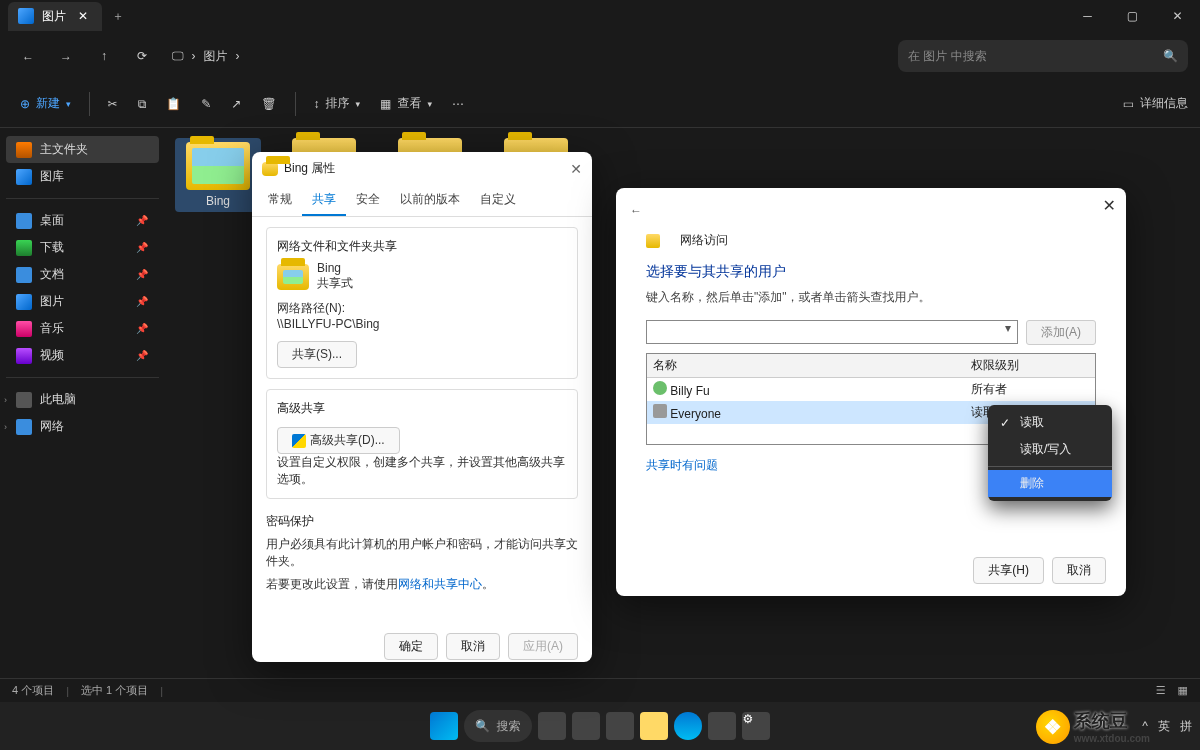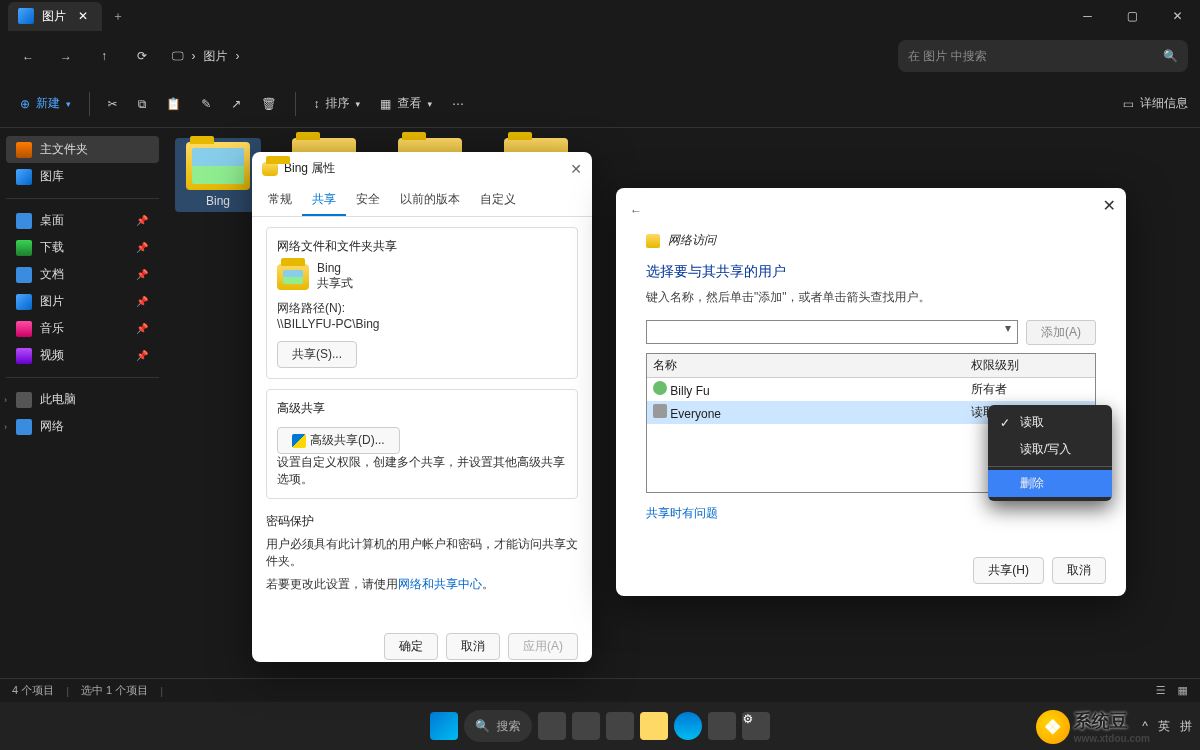--- a/index.html
+++ b/index.html
@@ -87,21 +87,21 @@
 
 .share{left:616px;top:188px;width:510px;height:408px;}
 .back{position:absolute;left:14px;top:14px;cursor:pointer;color:#555;}
 .share-close{position:absolute;right:10px;top:8px;cursor:pointer;color:#333;font-size:16px;}
 .share-body{padding:44px 30px 12px;}
 .share-h1{font-size:14px;color:#003399;margin:14px 0 8px;}
 .share-row{display:flex;gap:8px;margin:14px 0 8px;}
 .share-input{flex:1;height:24px;border:1px solid #888;background:#fff;}
 .share-input .dd{float:right;padding:0 6px;cursor:pointer;color:#555;}
 .addbtn{padding:3px 14px;border:1px solid #ccc;border-radius:3px;color:#888;background:#f3f3f3;}
-.userlist{border:1px solid #888;height:140px;}
+.userlist{border:1px solid #888;height:92px;}
 .ul-head{display:flex;background:#f3f3f3;border-bottom:1px solid #ccc;}
 .ul-head>div,.ul-row>div{padding:3px 6px;}
 .col-name{flex:1}.col-perm{width:130px}
 .ul-row{display:flex;align-items:center;}
 .ul-row.sel{background:#cde6ff;}
 .perm-dd{cursor:pointer;}
 .share-foot{position:absolute;bottom:12px;right:20px;display:flex;gap:8px;}
 
 
 .ctxmenu{position:absolute;left:988px;top:405px;width:124px;background:#2b2b2b;color:#eee;border-radius:6px;box-shadow:0 8px 20px rgba(0,0,0,.6);padding:4px 0;z-index:50;}
@@ -313,21 +313,21 @@
     <span class="winbtn">确定</span>
     <span class="winbtn">取消</span>
     <span class="winbtn" style="color:#aaa">应用(A)</span>
   </div>
 </div>
 
 <div class="dialog share">
   <div class="back">←</div>
   <div class="share-close">✕</div>
   <div class="share-body">
-    <div style="display:flex;align-items:center;gap:8px;font-style:italic;">
+    <div style="display:flex;align-items:center;gap:20px;">
       <span class="neticon"></span>
       <span>网络访问</span>
     </div>
     <div class="share-h1">选择要与其共享的用户</div>
     <div style="color:#444">键入名称，然后单击"添加"，或者单击箭头查找用户。</div>
     <div class="share-row">
       <div class="share-input">
           <span class="dd">▾</span>
         </div>
       <span class="addbtn">添加(A)</span>

